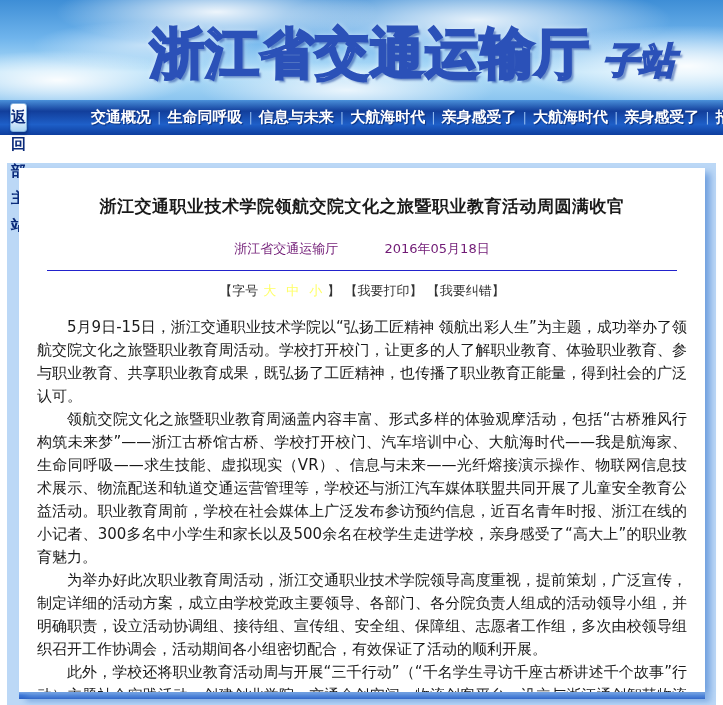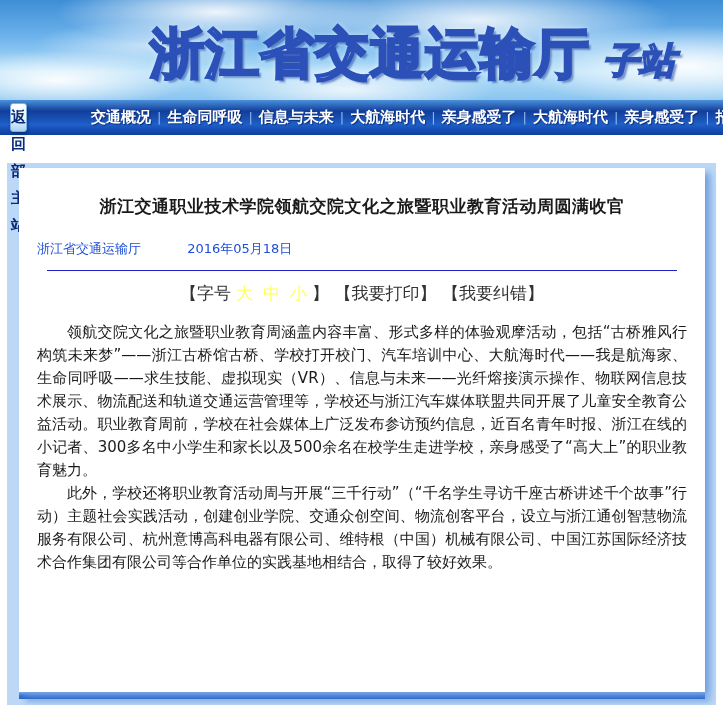--- a/index.html
+++ b/index.html
@@ -48,24 +48,24 @@
   .sheet { position:relative; background:#fff; height:524px; overflow:hidden;
     box-shadow:6px 4px 7px -1px #6F9FDE; }
   .sheet-bottom-bar { height:7px; width:100%;
     background:linear-gradient(180deg,#7FAAE8 0%, #3E78D8 45%, #2A5FC4 100%);
     box-shadow:6px 3px 6px -1px #6F9FDE; }
 
   
   .article { padding:0 18px; }
   .article-title { margin-top:27px; text-align:center; font-size:17px; font-weight:bold;
     color:#1A1A1A; letter-spacing:.5px; }
-  .article-meta { margin-top:22px; font-size:13px; color:#1d4ed8; }
+  .article-meta { margin-top:22px; text-align:center; font-size:13px; color:#701a75; }
   .article-meta .date { margin-left:42px; }
   .meta-rule { margin:12px 10px 0 10px; border:none; border-top:1px solid #2222CC; height:0; }
-  .toolbar { margin-top:11px; text-align:center; font-size:17px; color:#333; }
+  .toolbar { margin-top:11px; text-align:center; font-size:13px; color:#333; }
   .toolbar .sz { color:#FFFF66; padding:0 5px; cursor:pointer; }
   .toolbar .tool { cursor:pointer; color:#333; }
   .body-text { margin-top:16px; font-size:15px; line-height:23px; color:#1A1A1A;
     text-align:justify; }
   .body-text p { text-indent:2em; }
 </style>
 </head>
 <body>
 
 <div class="banner">
@@ -107,20 +107,22 @@
         <span class="source">浙江省交通运输厅</span>
         <span class="date">2016年05月18日</span>
       </div>
       <hr class="meta-rule">
       <div class="toolbar">
         <span>【字号</span><span class="sz">大</span><span class="sz">中</span><span class="sz">小</span><span>】</span>
         <span class="tool">【我要打印】</span>
         <span class="tool">【我要纠错】</span>
       </div>
       <div class="body-text">
+        <p>5月9日-15日，浙江交通职业技术学院以“弘扬工匠精神 领航出彩人生”为主题，成功举办了领航交院文化之旅暨职业教育周活动。学校打开校门，让更多的人了解职业教育、体验职业教育、参与职业教育、共享职业教育成果，既弘扬了工匠精神，也传播了职业教育正能量，得到社会的广泛认可。</p>
         <p>领航交院文化之旅暨职业教育周涵盖内容丰富、形式多样的体验观摩活动，包括“古桥雅风行 构筑未来梦”——浙江古桥馆古桥、学校打开校门、汽车培训中心、大航海时代——我是航海家、生命同呼吸——求生技能、虚拟现实（VR）、信息与未来——光纤熔接演示操作、物联网信息技术展示、物流配送和轨道交通运营管理等，学校还与浙江汽车媒体联盟共同开展了儿童安全教育公益活动。职业教育周前，学校在社会媒体上广泛发布参访预约信息，近百名青年时报、浙江在线的小记者、300多名中小学生和家长以及500余名在校学生走进学校，亲身感受了“高大上”的职业教育魅力。</p>
+        <p>为举办好此次职业教育周活动，浙江交通职业技术学院领导高度重视，提前策划，广泛宣传，制定详细的活动方案，成立由学校党政主要领导、各部门、各分院负责人组成的活动领导小组，并明确职责，设立活动协调组、接待组、宣传组、安全组、保障组、志愿者工作组，多次由校领导组织召开工作协调会，活动期间各小组密切配合，有效保证了活动的顺利开展。</p>
         <p>此外，学校还将职业教育活动周与开展“三千行动”（“千名学生寻访千座古桥讲述千个故事”行动）主题社会实践活动，创建创业学院、交通众创空间、物流创客平台，设立与浙江通创智慧物流服务有限公司、杭州意博高科电器有限公司、维特根（中国）机械有限公司、中国江苏国际经济技术合作集团有限公司等合作单位的实践基地相结合，取得了较好效果。</p>
 
       </div>
     </div>
   </div>
   <div class="sheet-bottom-bar"></div>
 </div>
 
 </body></html>

